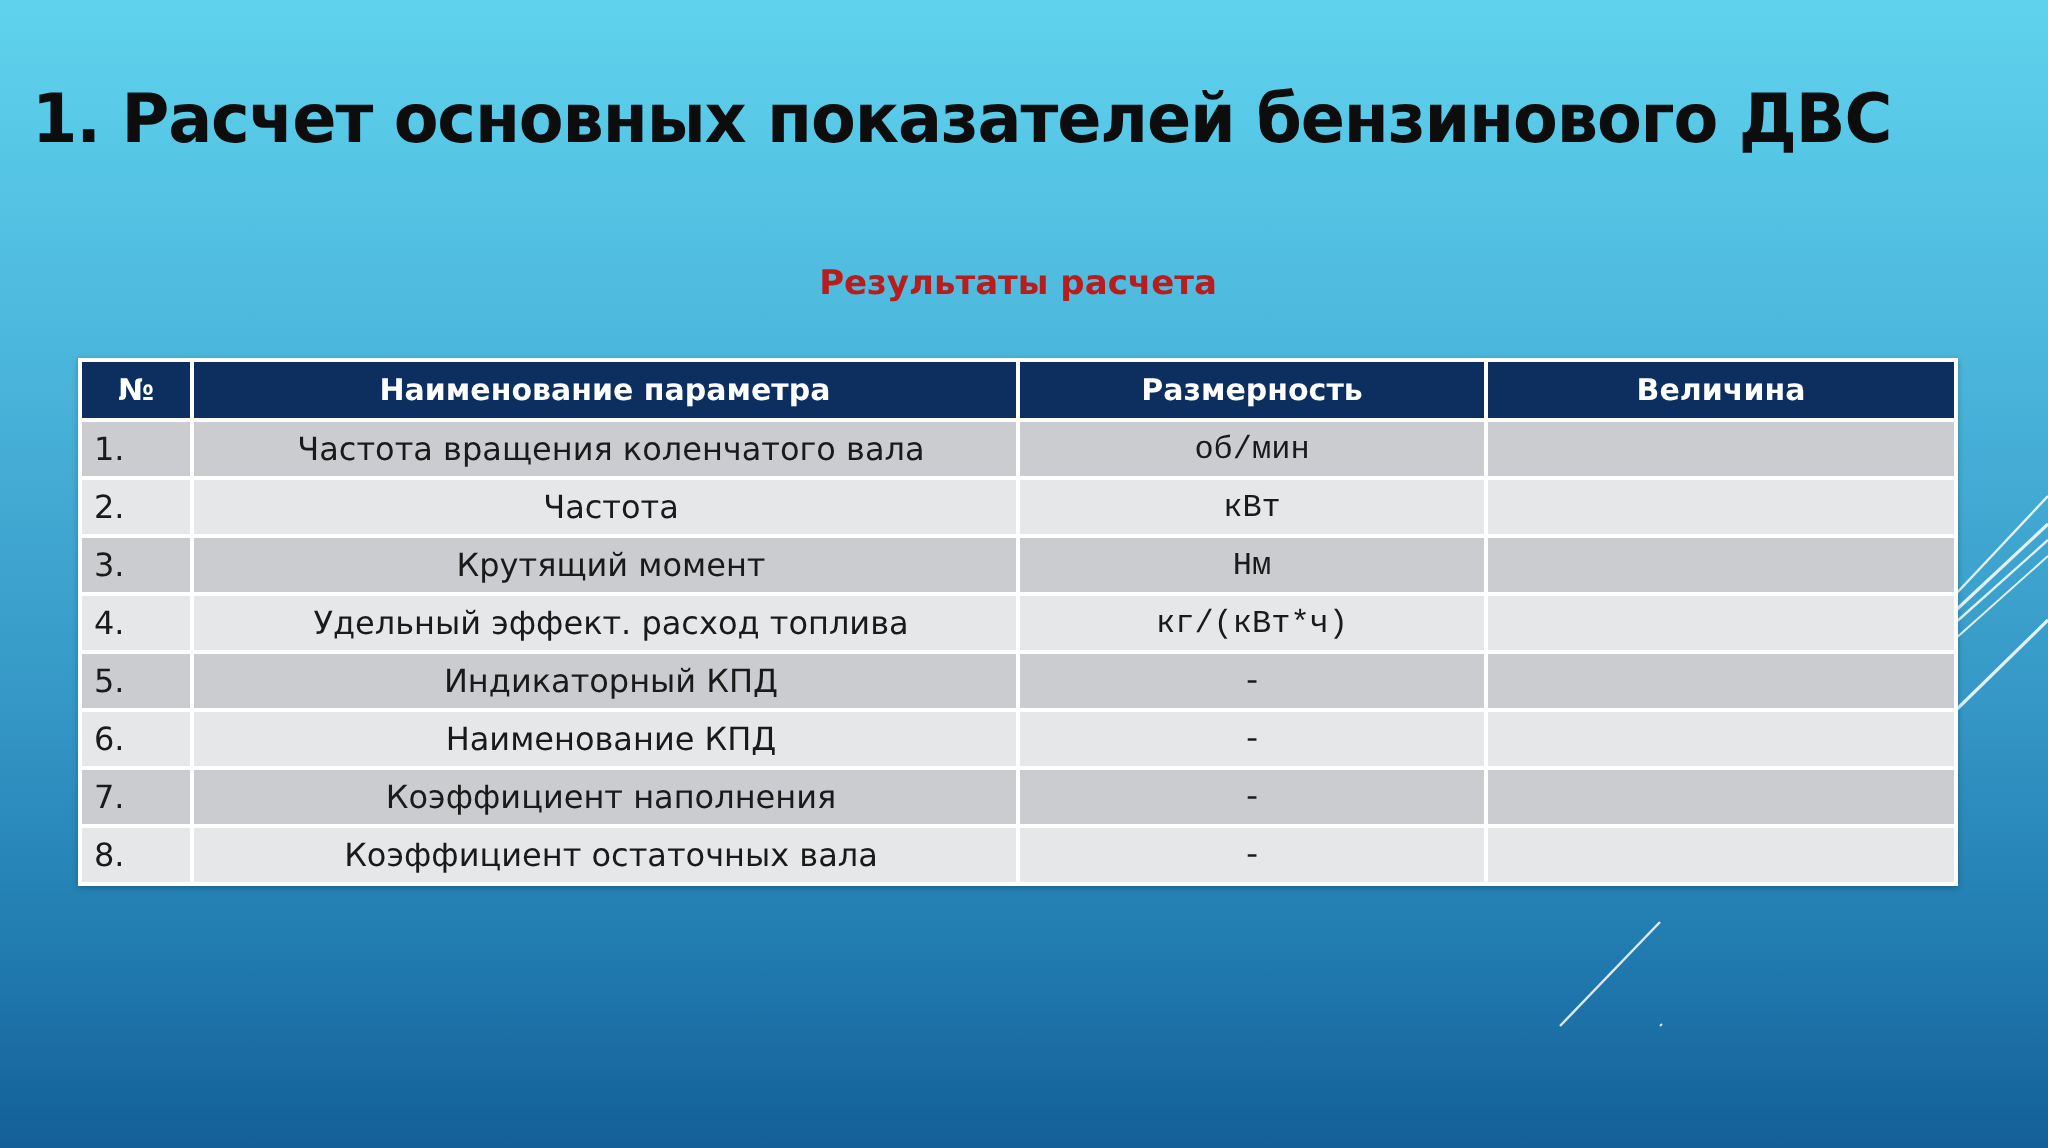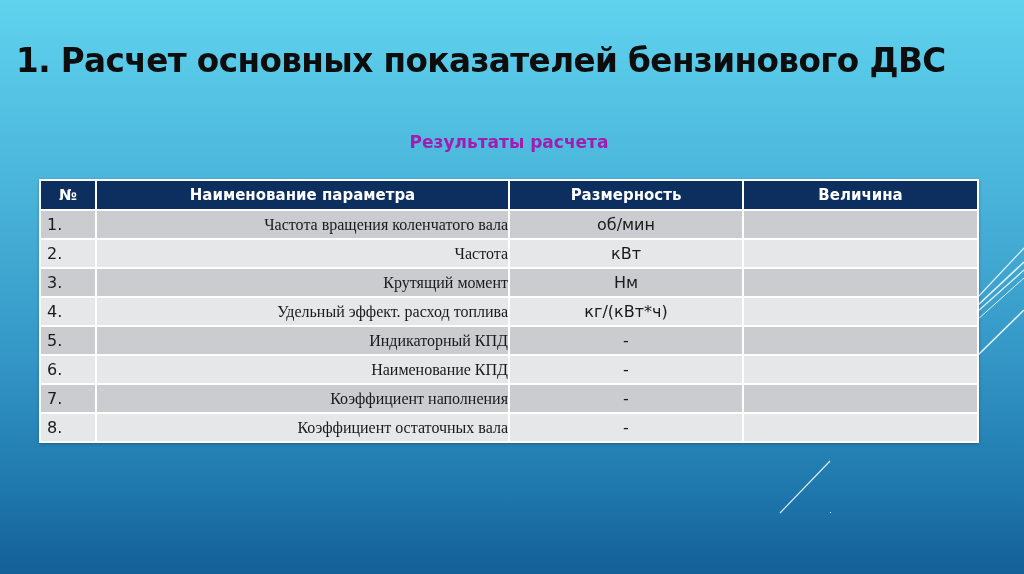--- a/index.html
+++ b/index.html
@@ -41,21 +41,21 @@
       transform-origin: left center;
     }
     .subtitle {
       position: absolute;
       left: 0;
       width: 1018px;
       top: 132px;
       text-align: center;
       font-weight: bold;
       font-size: 17px;
-      color: #a21caf;
+      color: #b91c1c;
     }
     .tbl {
       position: absolute;
       left: 39px;
       top: 179px;
       width: 938px;
       border-collapse: collapse;
       table-layout: fixed;
       font-family: "DejaVu Sans", sans-serif;
       box-shadow: 0 1px 3px rgba(0,0,0,0.25);
@@ -75,22 +75,22 @@
       font-size: 15px;
       height: 28px;
       text-align: center;
     }
     .tbl tbody td {
       height: 27px;
     }
     .tbl tbody tr.odd td { background: #cbccd0; }
     .tbl tbody tr.even td { background: #e6e7e8; }
     .c-num { padding-left: 6px !important; text-align: left; }
-    .c-name { padding-left: 6px !important; text-align: right; font-family: Liberation Serif, serif; }
-    .c-unit { text-align: center; }
+    .c-name { padding-left: 6px !important; text-align: center; }
+    .c-unit { text-align: center; font-family: Liberation Mono, monospace; }
     .c-val { text-align: center; }
   </style>
 </head>
 <body>
 
 <div class="slide">
 
   <svg class="deco" viewBox="0 0 1024 574">
     <g stroke="#ffffff" stroke-opacity="0.85" fill="none">
       <line x1="977" y1="298" x2="1024" y2="248" stroke-width="1.2"></line>

